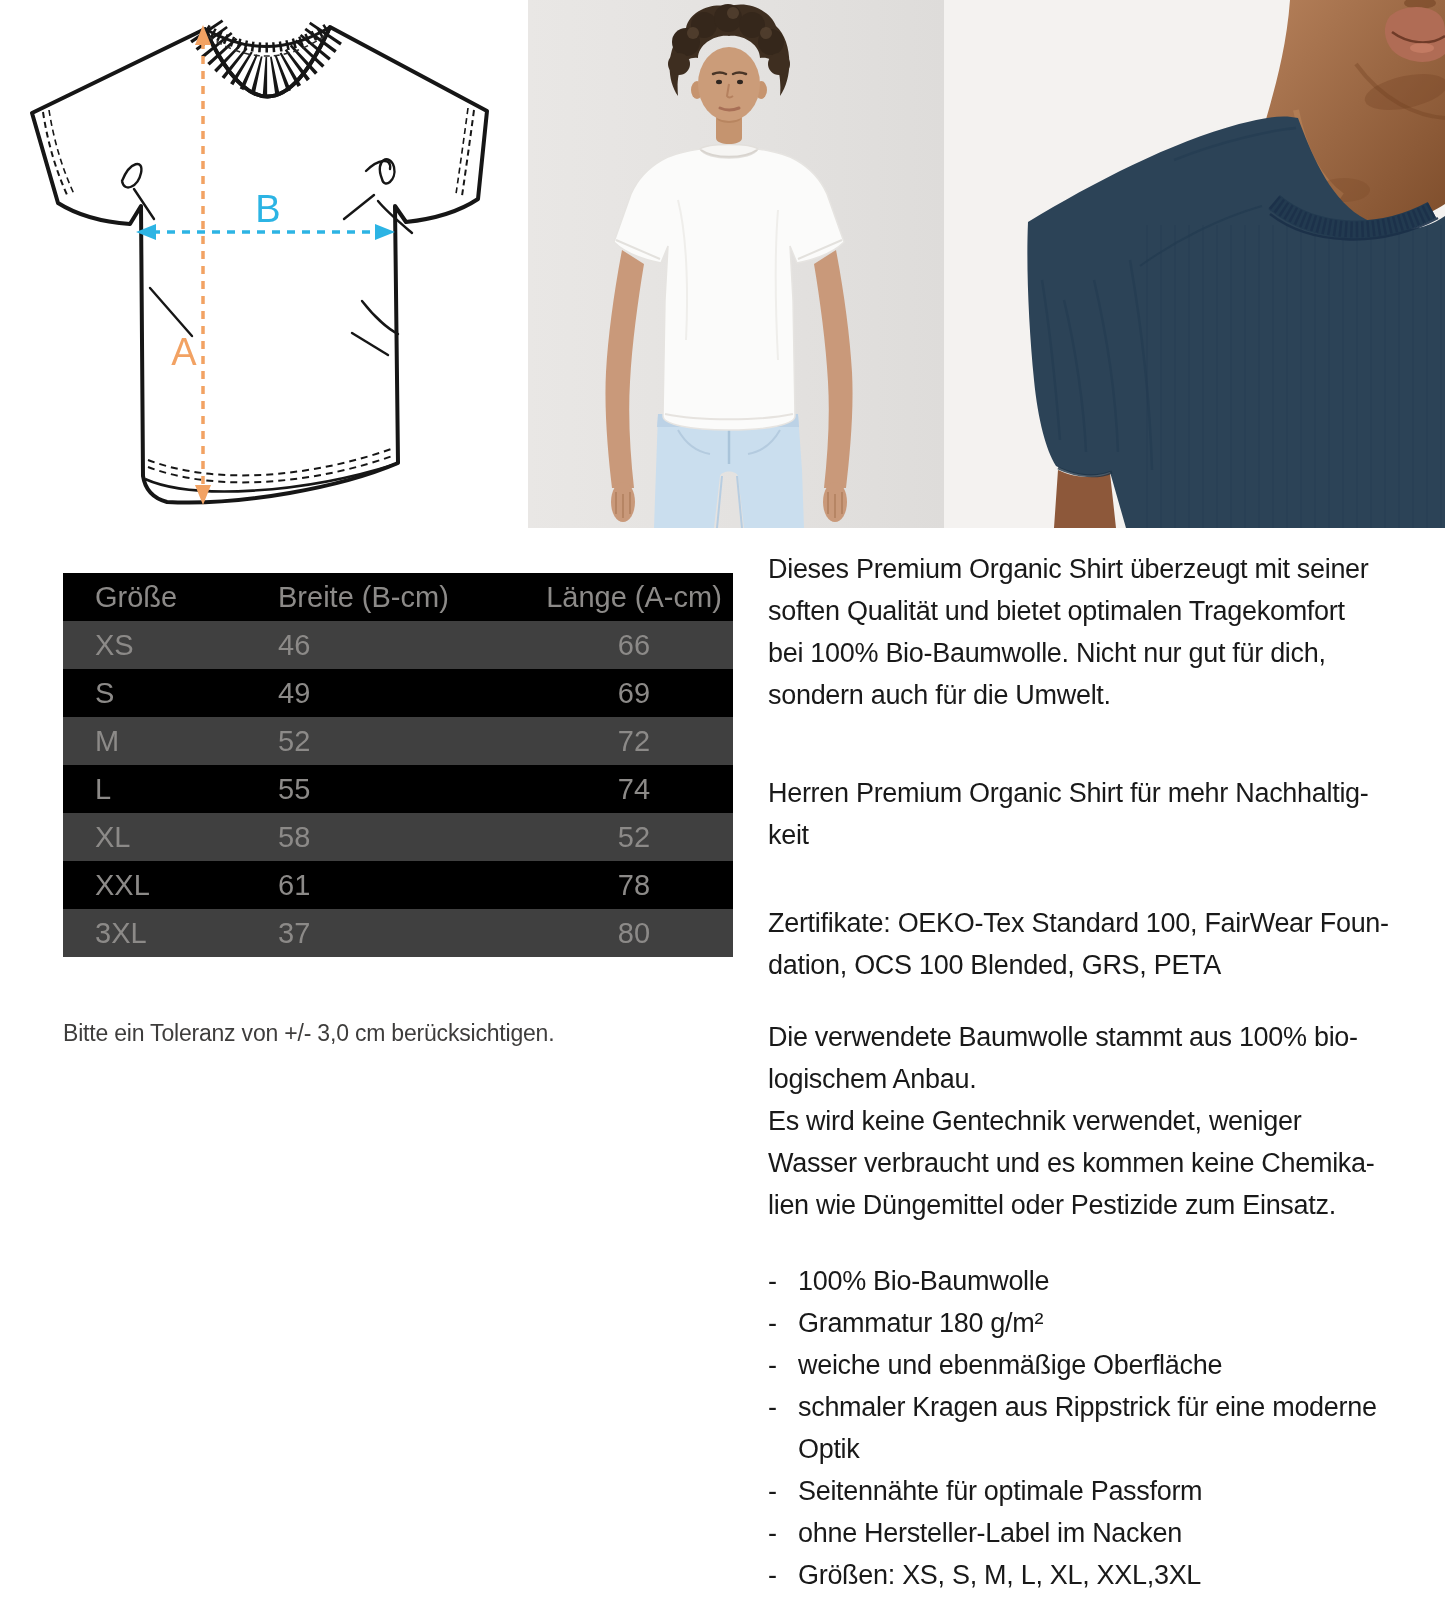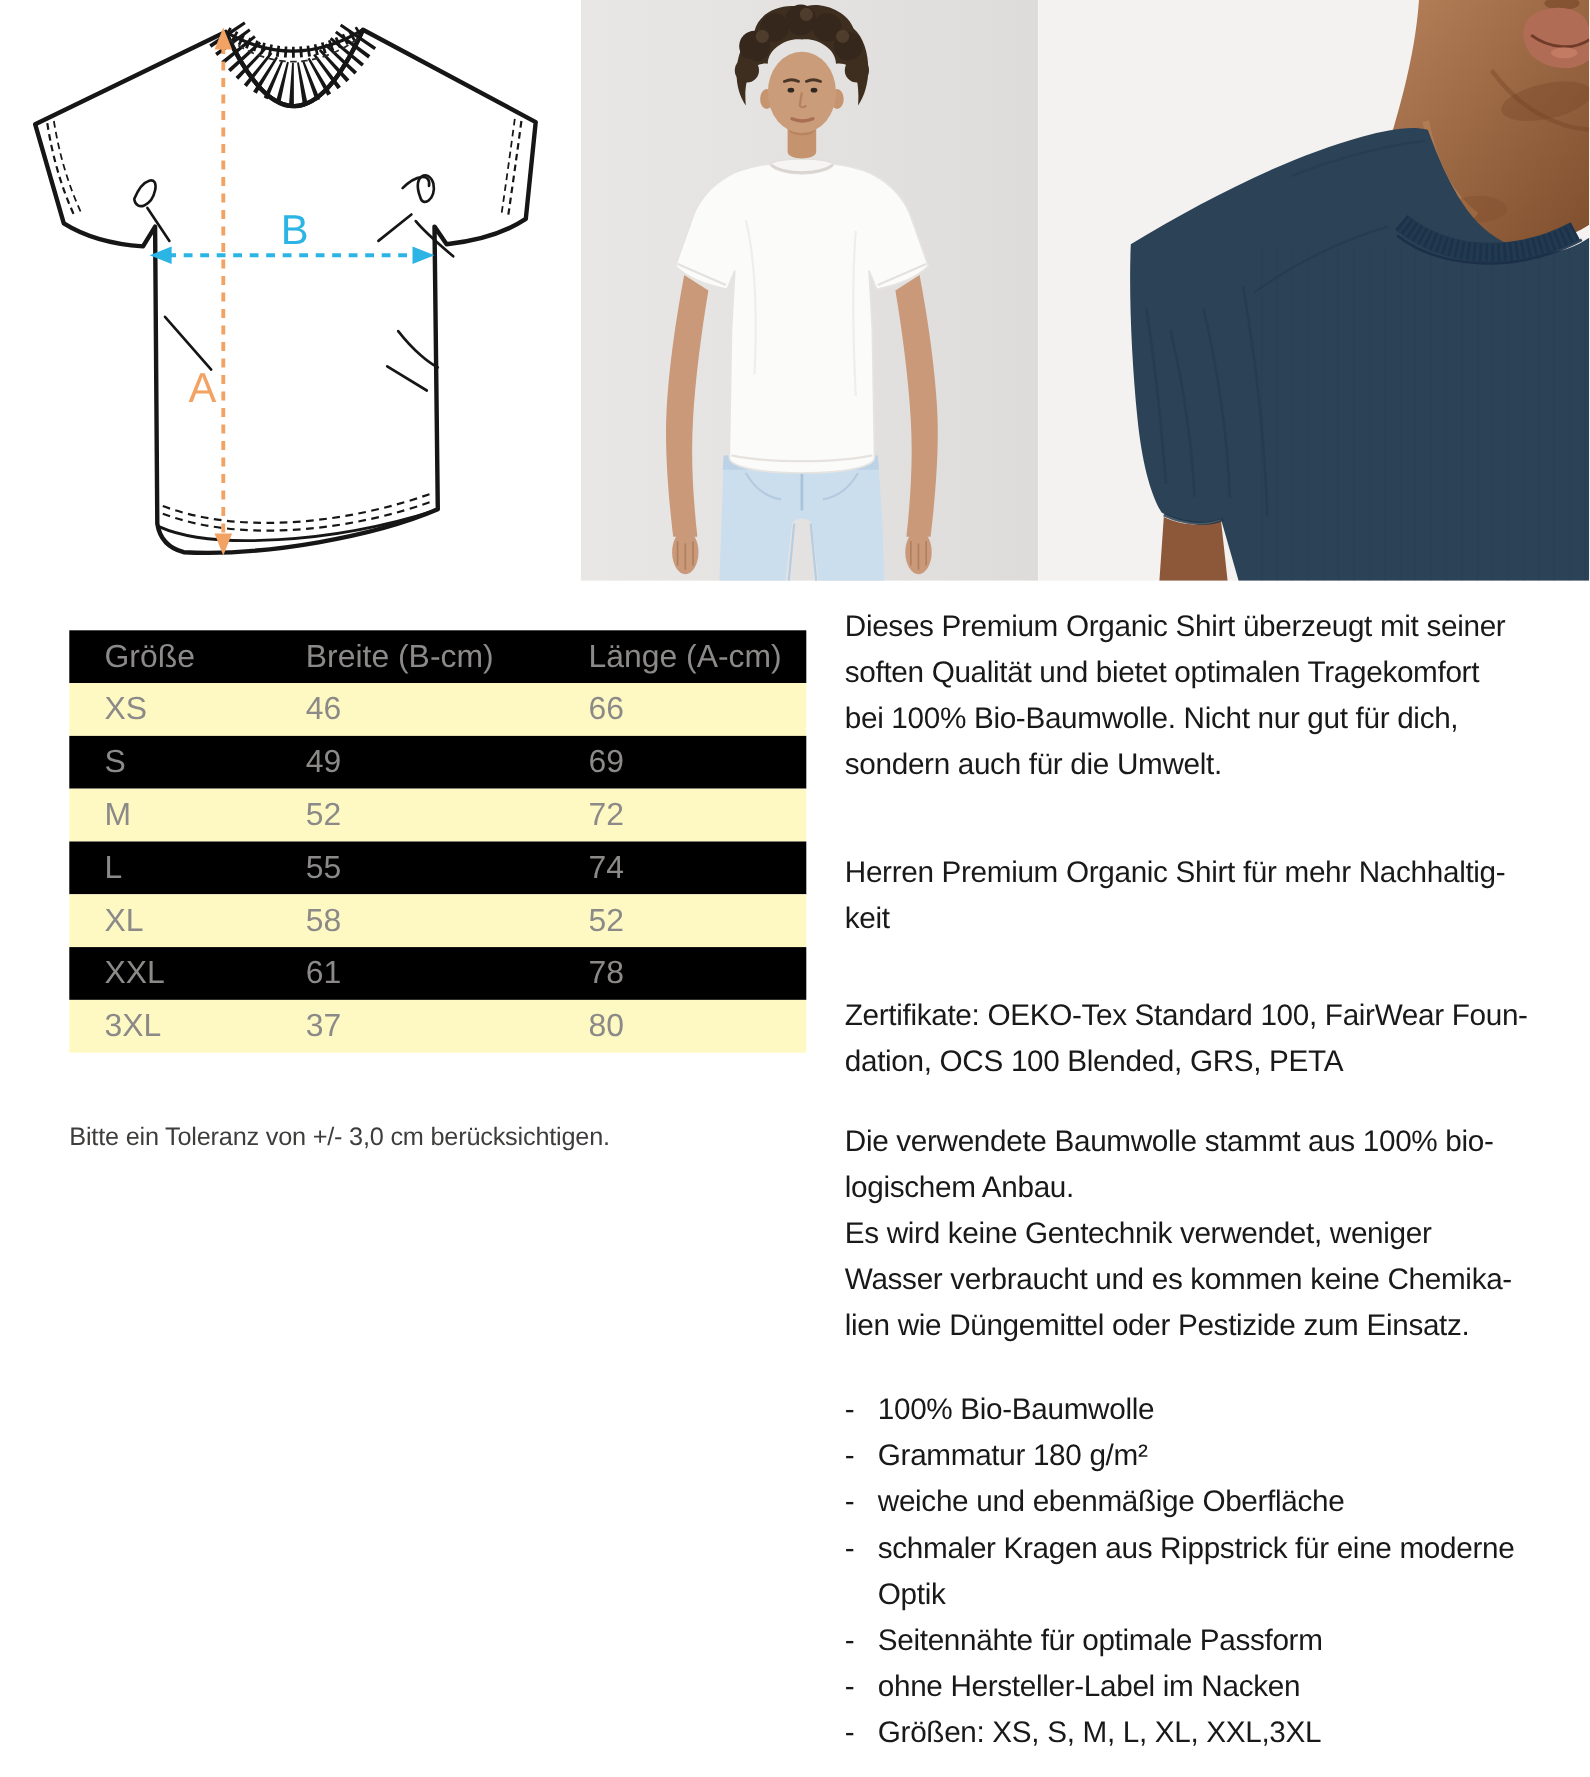--- a/index.html
+++ b/index.html
@@ -13,24 +13,24 @@
   .diagram{left:22px;top:3px;width:470px;height:515px;}
 
   
   .photo-model{left:528px;top:0;width:416px;height:528px;}
   .photo-detail{left:944px;top:0;width:501px;height:528px;}
 
   
   .size-table{left:63px;top:573px;width:670px;font-size:29px;color:#8c8a88;}
   .trow{display:flex;height:48px;line-height:48px;}
   .trow.light{background:#000000;}
-  .trow.shade{background:#fef9c3;}
+  .trow.shade{background:#404040;}
   .c1{width:215px;padding-left:32px;box-sizing:border-box;}
   .c2{width:257px;}
-  .c3{flex:1;}
+  .c3{flex:1;text-align:center;}
 
   .tolerance{left:63px;top:1020px;font-size:23px;color:#3e3d3c;letter-spacing:-0.2px;}
 
   
   .description{left:768px;top:548px;width:690px;font-size:27px;line-height:42px;
                color:#191919;letter-spacing:-0.3px;}
   .para{white-space:pre-line;margin:0;}
   .p2{margin-top:56px;} .p3{margin-top:46px;} .p4{margin-top:30px;}
   .features{margin-top:34px;}
   .feature{display:flex;}

